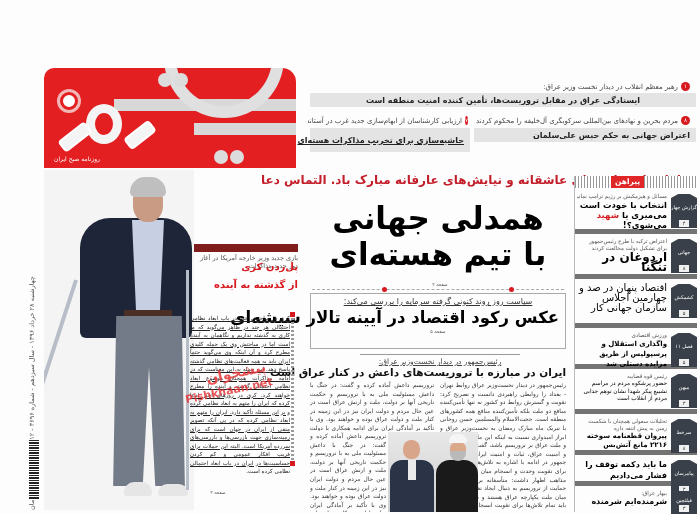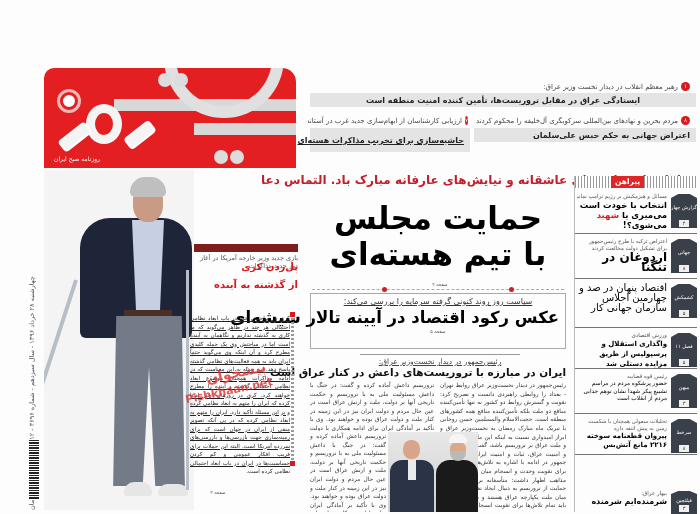--- a/index.html
+++ b/index.html
@@ -76,21 +76,21 @@
   .k-body-rule::before { top: -2px; } .k-body-rule::after { bottom: -2px; }
   .watermark { position: absolute; left: 184px; top: 364px; width: 110px; height: 46px; direction: ltr; transform: rotate(-12deg); color: #e5383b; font-weight: bold; font-size: 12px; opacity: 0.85; }
   .watermark .wm-fa { font-size: 14px; direction: rtl; text-align: center; }
   .watermark .wm-en { font-size: 11px; margin-top: 2px; }
   .k-cont { position: absolute; left: 198px; top: 490px; width: 40px; font-size: 4.5px; color: #555; }
 
   
   .right-col { position: absolute; left: 574px; top: 176px; width: 122px; height: 336px; border-left: 1px solid #bbb; }
   .rc-header { position: absolute; left: 0; top: 0; width: 122px; height: 12px; background: repeating-linear-gradient(90deg, #999 0 1px, #fff 1px 3px); }
   .rc-header-label { position: absolute; left: 36px; top: 0; height: 12px; padding: 0 4px; background: #e02626; color: #fff; font-size: 7.5px; font-weight: bold; line-height: 12px; direction: rtl; }
-  .rc-item { position: absolute; left: 0; width: 122px; border-bottom: 1px solid #737373; direction: rtl; }
+  .rc-item { position: absolute; left: 0; width: 122px; border-bottom: 5px solid #737373; direction: rtl; }
   .rc-shirt { position: absolute; right: 0; top: 4px; width: 26px; height: 34px; background: #3a4049; clip-path: polygon(0 12%, 28% 0, 72% 0, 100% 12%, 100% 100%, 0 100%); }
   .rc-shirt-label { position: absolute; right: 0; top: 14px; width: 26px; text-align: center; font-size: 5px; color: #fff; line-height: 6px; }
   .rc-shirt-num { position: absolute; right: 8px; top: 30px; width: 10px; height: 7px; background: #f0f0f0; color: #333; font-size: 5px; text-align: center; line-height: 7px; }
   .rc-text { position: absolute; right: 30px; left: 2px; top: 3px; text-align: right; }
   .rc-kicker { font-size: 5.5px; color: #555; line-height: 7px; white-space: nowrap; overflow: hidden; }
   .rc-head { font-size: 8.5px; font-weight: bold; color: #000; line-height: 10px; }
   .rc-head .hl { color: #d71920; }
 </style>
 </head>
 <body>
@@ -134,21 +134,21 @@
   <div class="teaser-bar" style="left:474px;top:128px;width:222px;height:14px;">
     <span>اعتراض جهانی به حکم حبس علی‌سلمان</span>
   </div>
   <div class="teaser-bar" style="left:310px;top:128px;width:160px;height:24px;text-decoration:underline;">
     <span>حاشیه‌سازی برای تخریب مذاکرات هسته‌ای</span>
   </div>
 
   <div class="banner-red">حلول ماه عبادت‌های عاشقانه و نیایش‌های عارفانه مبارک باد. التماس دعا</div>
 
   <div class="main-headline">
-    <div>حمایت مجلس</div>
+    <div>همدلی جهانی</div>
     <div>با تیم هسته‌ای</div>
   </div>
   <div class="continued cont1">صفحه ۳</div>
   <div class="dotted-rule"></div>
 
   <div class="boxed">
     <div class="kicker">سیاست روز روند کنونی گرفته سرمایه را بررسی می‌کند:</div>
     <div class="headline">عکس رکود اقتصاد در آیینه تالار شیشه‌ای</div>
     <div class="continued">صفحه ۵</div>
   </div>
@@ -257,20 +257,28 @@
     <div class="rc-item" style="top:239px;height:40px;">
       <div class="rc-shirt"></div>
       <div class="rc-shirt-label">سرخط</div>
       <div class="rc-shirt-num">۸</div>
       <div class="rc-text">
         <div class="rc-kicker" style="white-space:normal;">تحلیلات سفولی همچنان با شکست زمین به پیش انتقه داره</div>
         <div class="rc-head" style="font-size:7px;line-height:8.5px;">پیروان قطعنامه سوخته ۲۲۱۶ مانع آتش‌بس</div>
       </div>
     </div>
 
+    <div class="rc-item" style="top:280px;height:30px;">
+      <div class="rc-shirt"></div>
+      <div class="rc-shirt-label">پیامرسان</div>
+      <div class="rc-shirt-num">۳</div>
+      <div class="rc-text">
+        <div class="rc-head" style="font-size:8px;line-height:11px;">ما باید دکمه توقف را فشار می‌دادیم</div>
+      </div>
+    </div>
 
     <div class="rc-item" style="top:311px;height:25px;border-bottom:none;">
       <div class="rc-shirt" style="height:24px;"></div>
       <div class="rc-shirt-label" style="top:10px;">فیلتچین</div>
       <div class="rc-shirt-num" style="top:18px;">۳</div>
       <div class="rc-text">
         <div class="rc-kicker">بیهار عراق:</div>
         <div class="rc-head" style="font-size:8px;">شرمنده‌ایم شرمنده</div>
       </div>
     </div>

